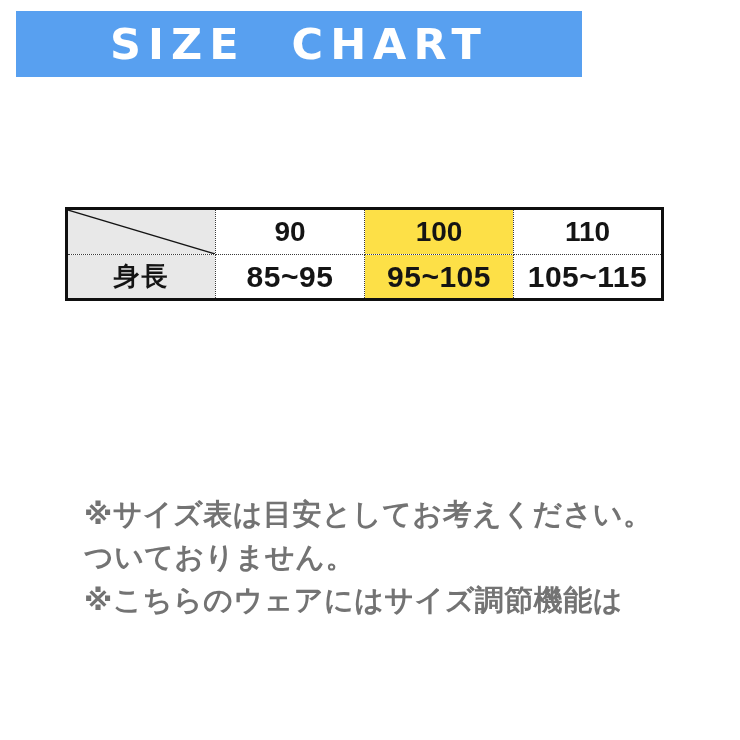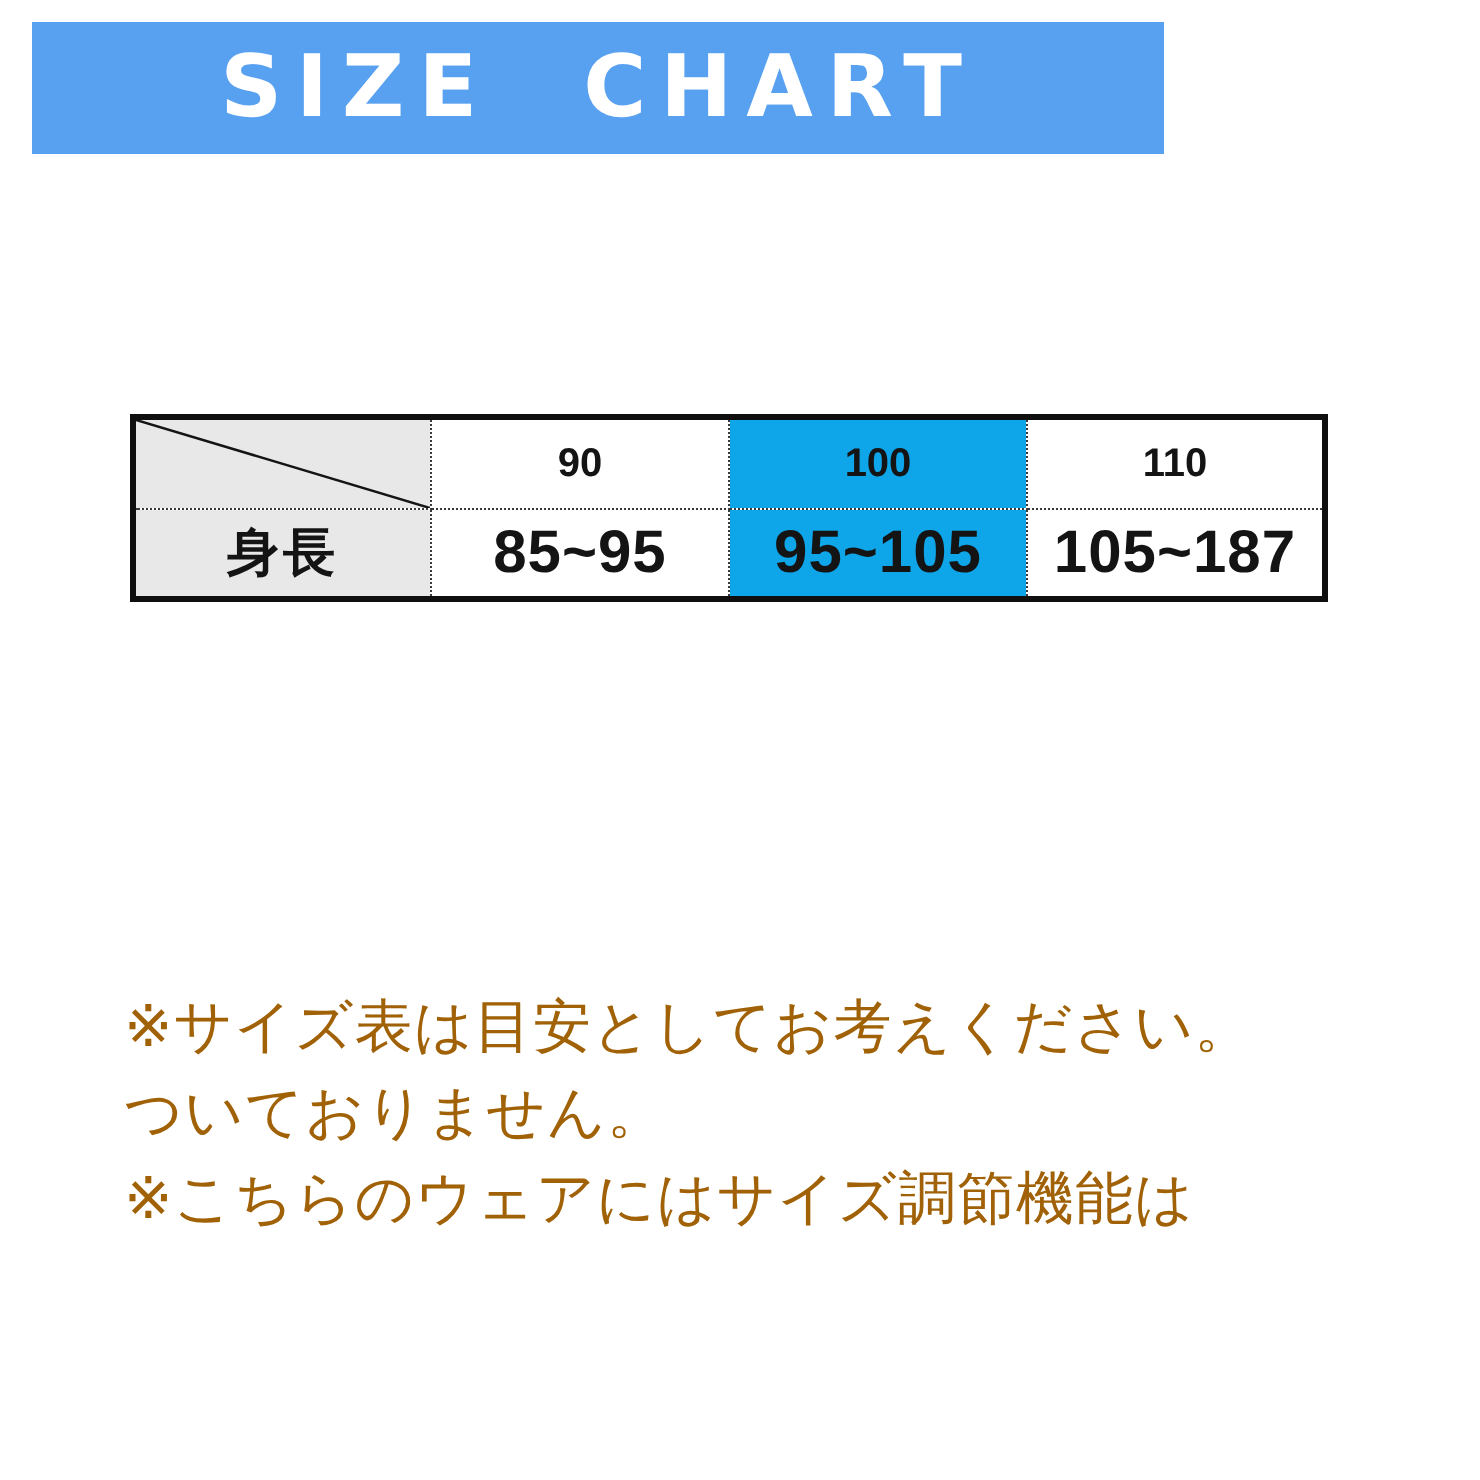--- a/index.html
+++ b/index.html
@@ -35,40 +35,40 @@
   .size-table col { width:149px; }
   .size-table th, .size-table td {
     border:1px dotted #3a3a3a;
     text-align:center; vertical-align:middle;
     color:#141414; overflow:hidden;
   }
   .row-h1 > * { height:46px; }
   .row-h2 > * { height:46px; }
   .row-h3 > * { height:45px; }
   .row-h4 > * { height:45px; }
-  .size-table th { font-size:20px; font-weight:700; }
+  .size-table th { font-size:28px; font-weight:700; }
   .cell-value { font-size:30px; font-weight:600; letter-spacing:0.5px; }
   .cell-label { font-size:26px; font-weight:700; background:#e8e8e8; letter-spacing:2px; }
-  .hl { background:#0ea5e9; }
+  .hl { background:#fde047; }
   .cell-diag {
     background:#e8e8e8; position:relative; padding:0;
     border-right:1px solid #141414; border-bottom:1px solid #141414;
   }
   .cell-diag svg { position:absolute; inset:0; width:100%; height:100%; display:block; }
 
   
   .unit-note {
     position:absolute; top:393px; right:79px;
     font-size:21px; font-weight:600; color:#141414; letter-spacing:1.5px;
   }
 
   
   .notes {
-    position:absolute; left:62px; top:493px;
-    color:#a16207; font-size:29px; font-weight:400; line-height:43px;
+    position:absolute; left:84px; top:493px;
+    color:#737373; font-size:29px; font-weight:700; line-height:43px;
     letter-spacing:0.5px; white-space:nowrap;
   }
 </style>
 </head>
 <body>
 
 <div class="canvas">
 
   <div class="banner">
     <span class="banner-title">SIZE CHART</span>
@@ -89,21 +89,21 @@
           </svg>
         </td>
         <th>90</th>
         <th class="hl">100</th>
         <th>110</th>
       </tr>
       <tr class="row-h3">
         <td class="cell-label">身長</td>
         <td class="cell-value">85~95</td>
         <td class="cell-value hl">95~105</td>
-        <td class="cell-value">105~187</td>
+        <td class="cell-value">105~115</td>
       </tr>
     </tbody>
   </table>
 
 
   <div class="notes">
     <div>※サイズ表は目安としてお考えください。</div>
     <div>ついておりません。</div>
     <div>※こちらのウェアにはサイズ調節機能は</div>
   </div>

